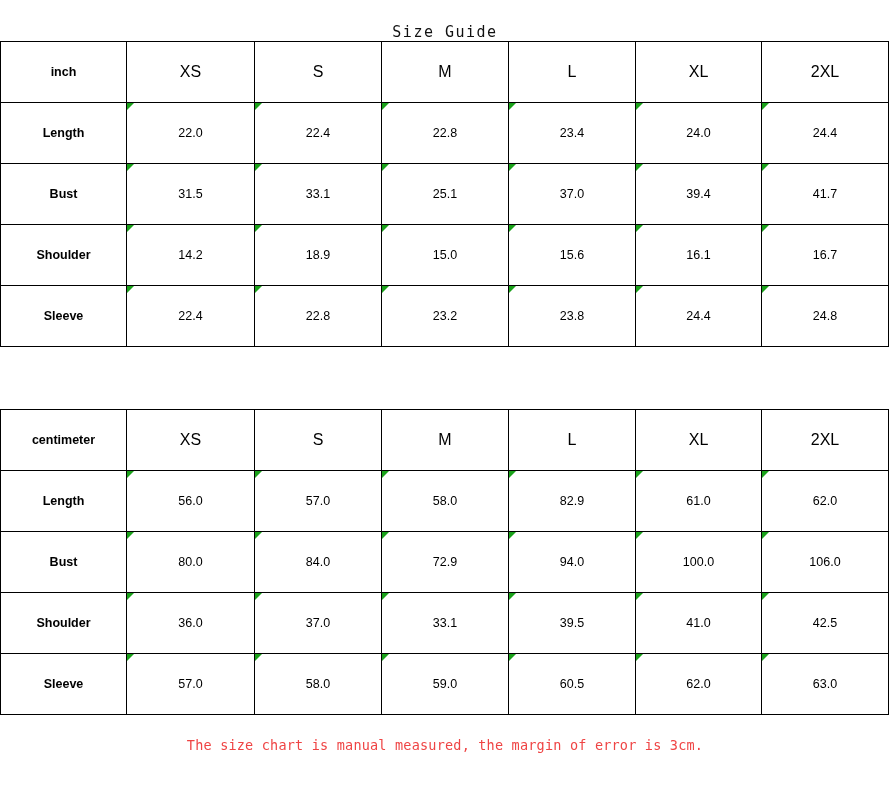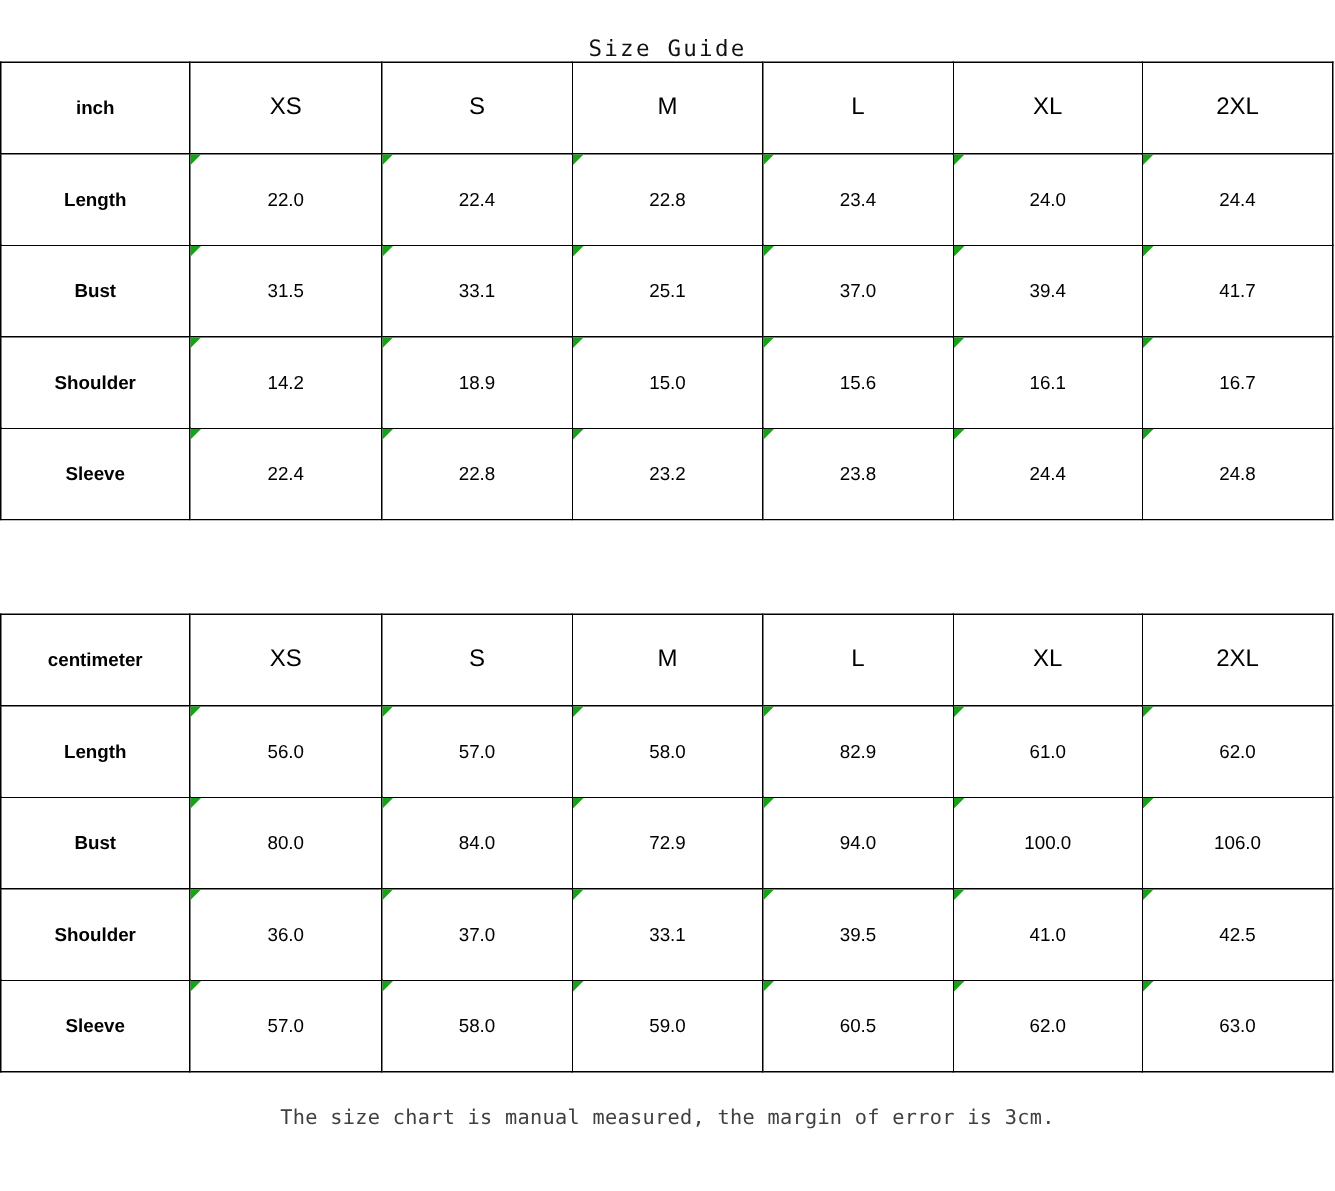--- a/index.html
+++ b/index.html
@@ -79,21 +79,21 @@
   .spacer {
     height: 62px;
     width: 890px;
     background: #ffffff;
   }
 
   .footnote {
     text-align: center;
     font-family: "DejaVu Sans Mono", monospace;
     font-size: 13.5px;
-    color: #404040;
+    color: #ef4444;
     letter-spacing: 0.2px;
     padding-top: 22px;
   }
 </style>
 </head>
 <body>
 
 <div class="page">
 
   <div class="title">Size Guide</div>

